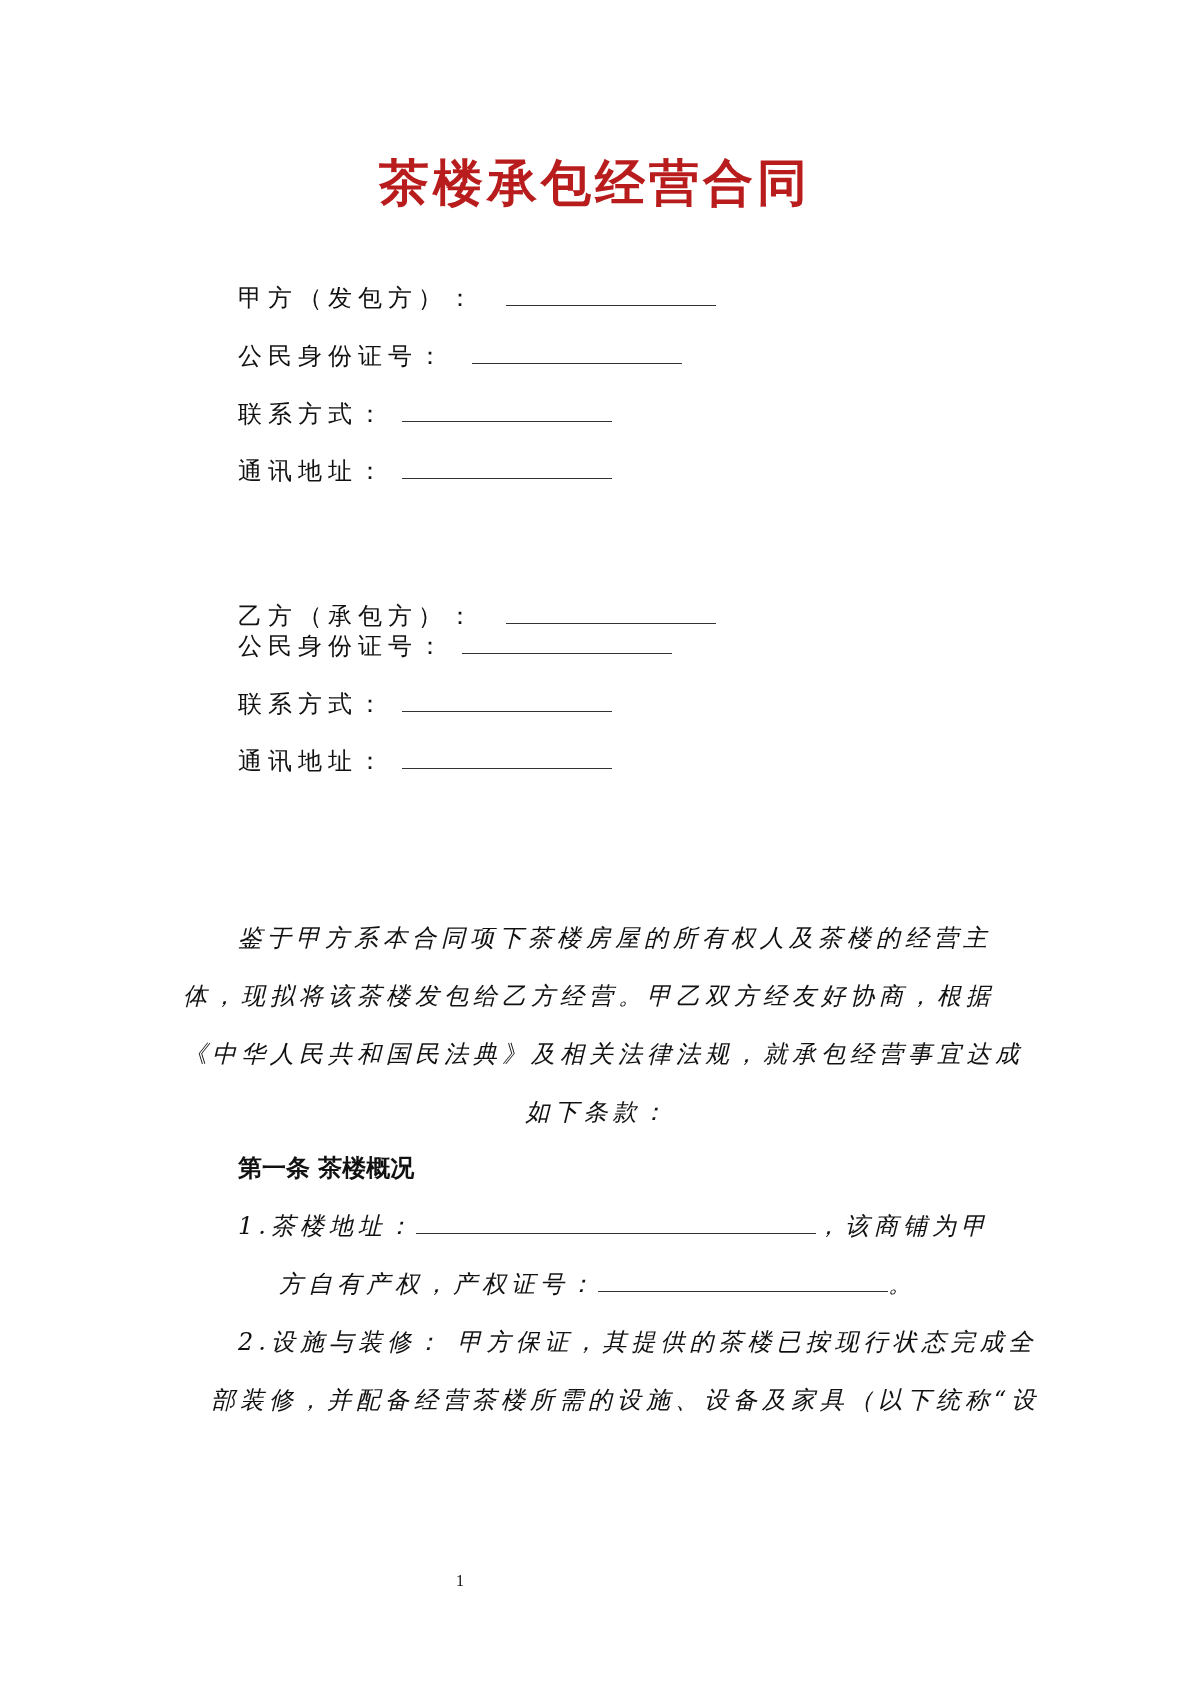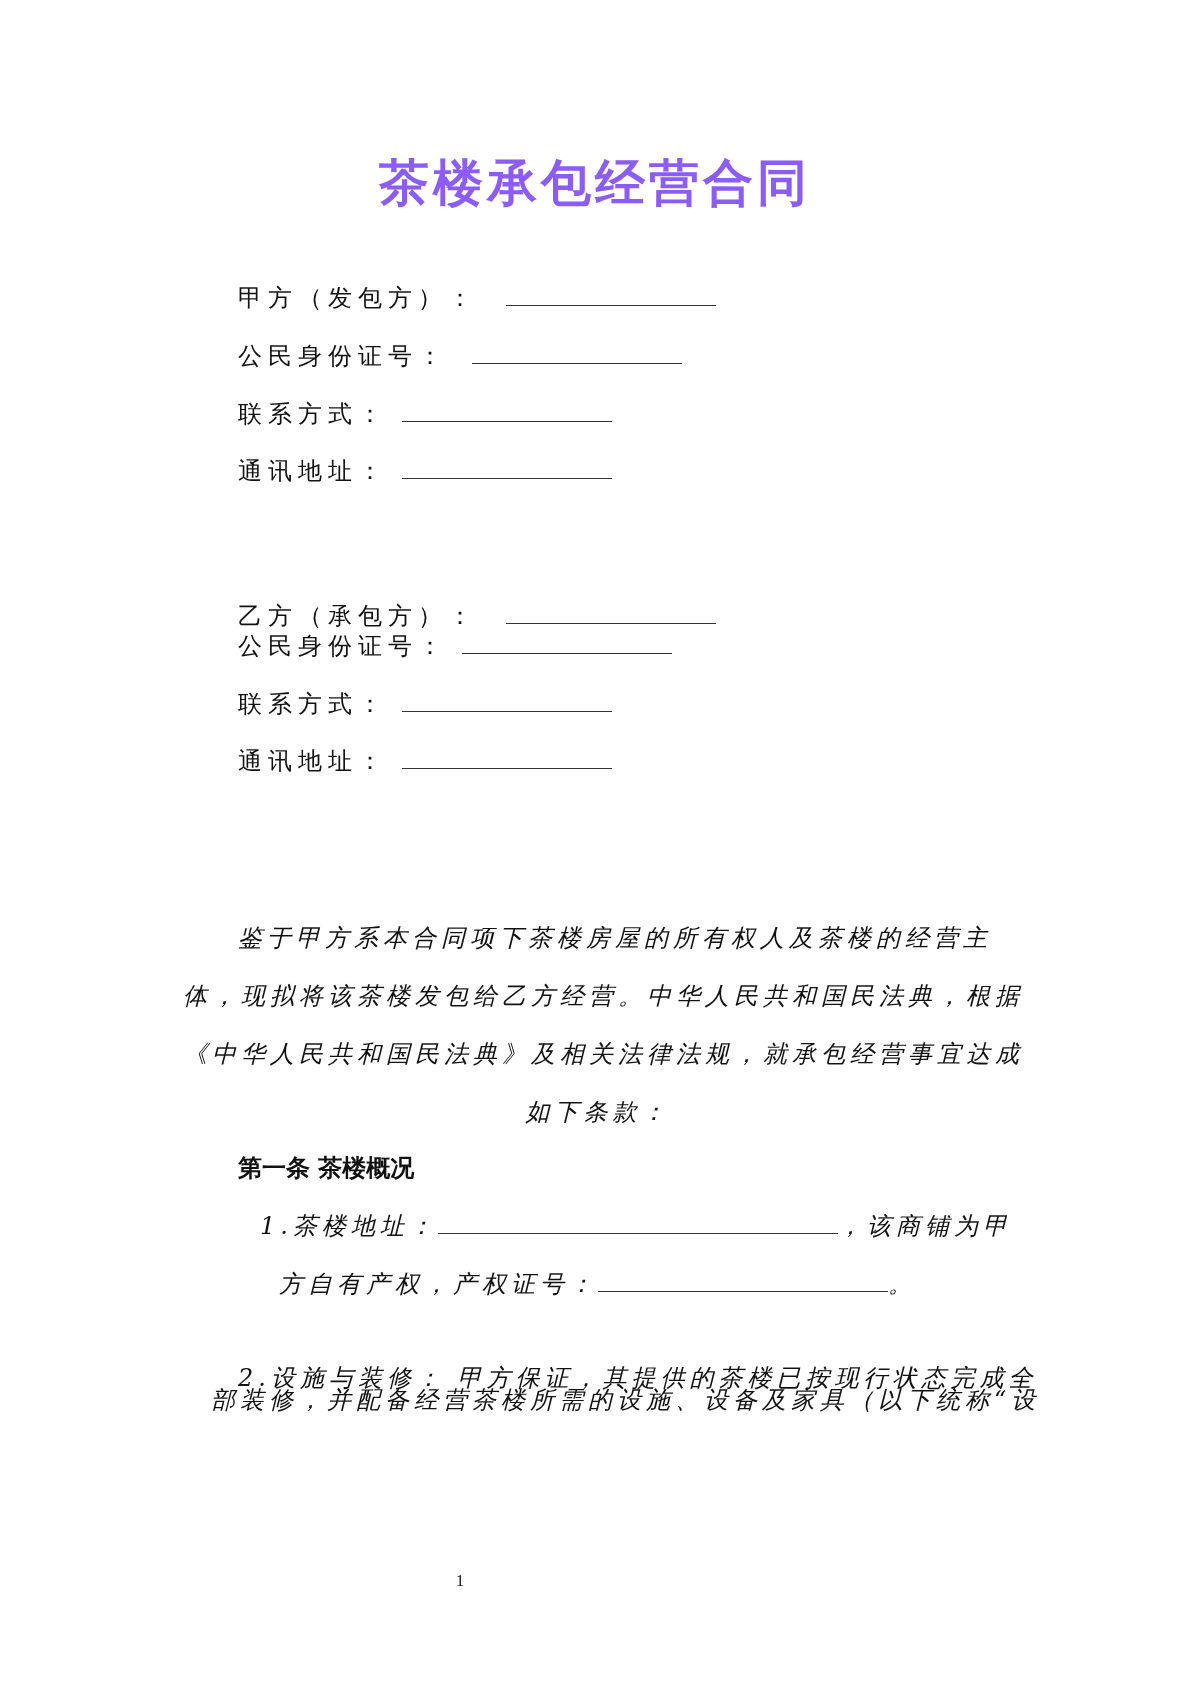--- a/index.html
+++ b/index.html
@@ -1,19 +1,19 @@
 <!DOCTYPE html>
 <html><head>
 <meta charset="utf-8">
 <style>
   html, body { margin: 0; padding: 0; background: #ffffff; }
   body { width: 1190px; height: 1683px; position: relative; overflow: hidden;
          font-family: "DejaVu Serif", "Liberation Serif", serif; color: #111; }
   .title { position: absolute; left: 0; width: 1190px; top: 150px; text-align: center;
-           font-size: 50px; font-weight: bold; letter-spacing: 4px; color: #8b5cf6; }
+           font-size: 50px; font-weight: bold; letter-spacing: 4px; color: #b91c1c; }
   .field { position: absolute; left: 238px; font-size: 24px; letter-spacing: 6px; white-space: nowrap; }
   .field .blank { display: inline-block; height: 20px; border-bottom: 1px solid #333; vertical-align: baseline; }
   .para { position: absolute; left: 183px; width: 830px; font-size: 24px; letter-spacing: 5px; white-space: nowrap; font-style: italic; }
   .indent { left: 238px; }
   .heading { position: absolute; left: 238px; font-size: 24px; font-weight: bold; white-space: nowrap; text-align: center; }
   .uline { display: inline-block; height: 20px; border-bottom: 1px solid #333; }
   .page-num { position: absolute; left: 0; width: 920px; text-align: center; top: 1572px;
               font-size: 16px; font-family: "Liberation Serif", serif; }
 </style>
 </head>
@@ -50,30 +50,30 @@
   <div class="field" style="top:688px;">
     <span>联系方式：</span>
     <span class="blank" style="width:210px;"></span>
   </div>
   <div class="field" style="top:745px;">
     <span>通讯地址：</span>
     <span class="blank" style="width:210px;"></span>
   </div>
 
   <div class="para indent" style="top:922px;">鉴于甲方系本合同项下茶楼房屋的所有权人及茶楼的经营主</div>
-  <div class="para" style="top:980px;">体，现拟将该茶楼发包给乙方经营。中华人民共和国民法典，根据</div>
+  <div class="para" style="top:980px;">体，现拟将该茶楼发包给乙方经营。甲乙双方经友好协商，根据</div>
   <div class="para" style="top:1038px;">《中华人民共和国民法典》及相关法律法规，就承包经营事宜达成</div>
   <div class="para" style="top:1096px;text-align:center;">如下条款：</div>
 
   <div class="heading" style="top:1152px;">第一条  茶楼概况</div>
 
-  <div class="para indent" style="top:1210px;margin-left:22px;">
+  <div class="para indent" style="top:1210px;">
     <span>1.茶楼地址：</span><span class="uline" style="width:400px;"></span><span>，该商铺为甲</span>
   </div>
   <div class="para" style="top:1268px;text-align:center;">
     <span>方自有产权，产权证号：</span><span class="uline" style="width:290px;"></span><span>。</span>
   </div>
 
-  <div class="para indent" style="top:1326px;margin-top:36px;">2.设施与装修： 甲方保证，其提供的茶楼已按现行状态完成全</div>
+  <div class="para indent" style="top:1326px;">2.设施与装修： 甲方保证，其提供的茶楼已按现行状态完成全</div>
   <div class="para" style="top:1384px;margin-left:28px;">部装修，并配备经营茶楼所需的设施、设备及家具（以下统称“设</div>
 
   <div class="page-num">1</div>
 </div>
 
 </body></html>

